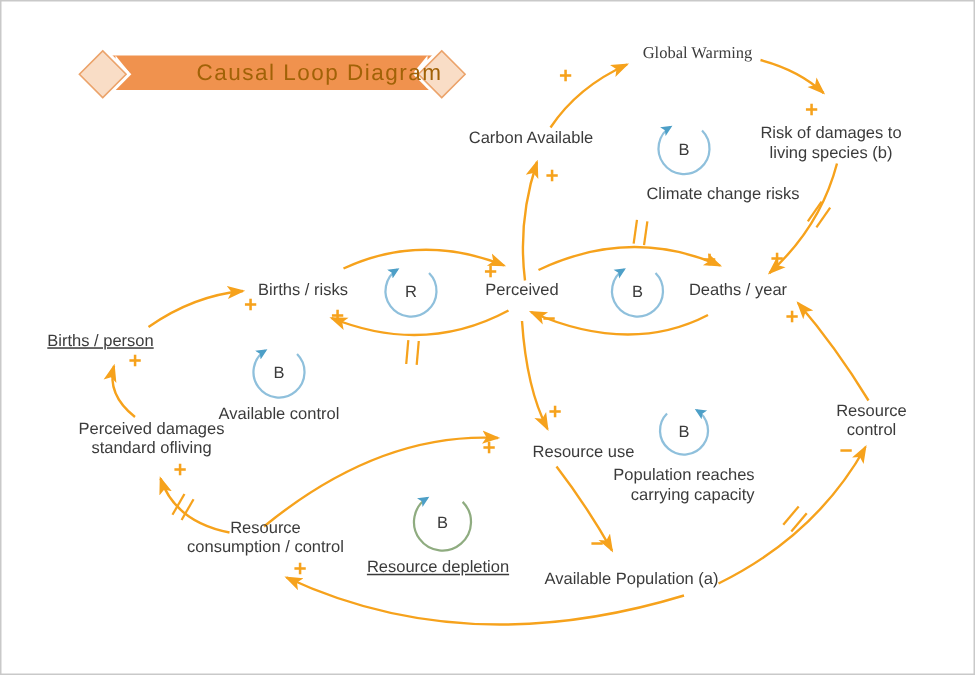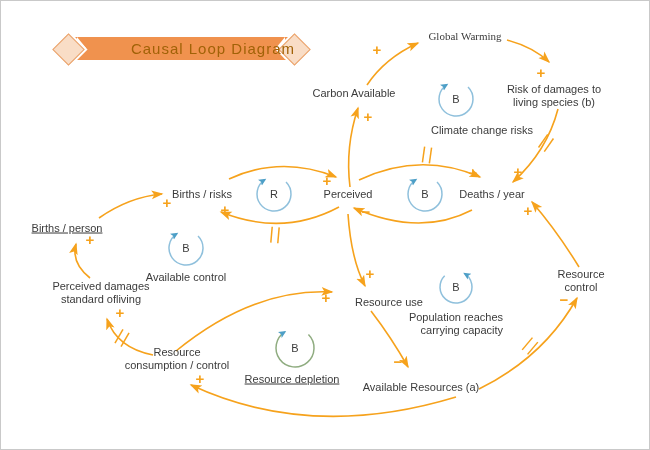--- a/index.html
+++ b/index.html
@@ -136,21 +136,21 @@
       <div class="node" style="left: 201px; top: 193px;">Births / risks</div>
       <div class="node" style="left: 347px; top: 193px;">Perceived</div>
       <div class="node" style="left: 491px; top: 193px;">Deaths / year</div>
       <div class="node" style="left: 66px; top: 227px; text-decoration: underline;">Births / person</div>
       <div class="node" style="left: 100px; top: 292px;">Perceived damages
 standard ofliving</div>
       <div class="node" style="left: 356px; top: 301px; margin-left: 32px;">Resource use</div>
       <div class="node" style="left: 580px; top: 280px;">Resource control</div>
       <div class="node" style="left: 176px; top: 358px;">Resource
 consumption / control</div>
-      <div class="node" style="left: 420px; top: 386px;">Available Resources (a)</div>
+      <div class="node" style="left: 420px; top: 386px;">Available Population (a)</div>
     </div>
 
   <div>
     <div class="band"></div>
     <div class="notch notch-l"></div>
     <div class="notch notch-r"></div>
     <div class="diamond diamond-l"></div>
     <div class="diamond diamond-r"></div>
     <div class="banner-title">Causal Loop Diagram</div>
   </div>

